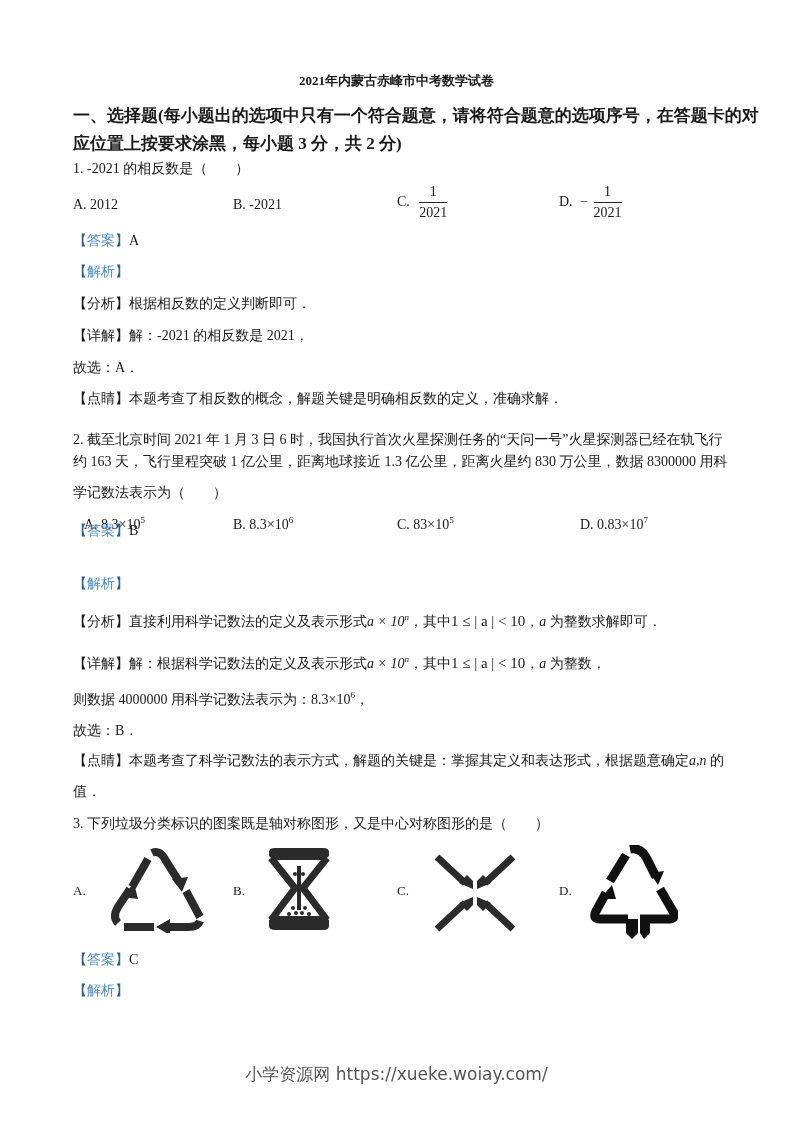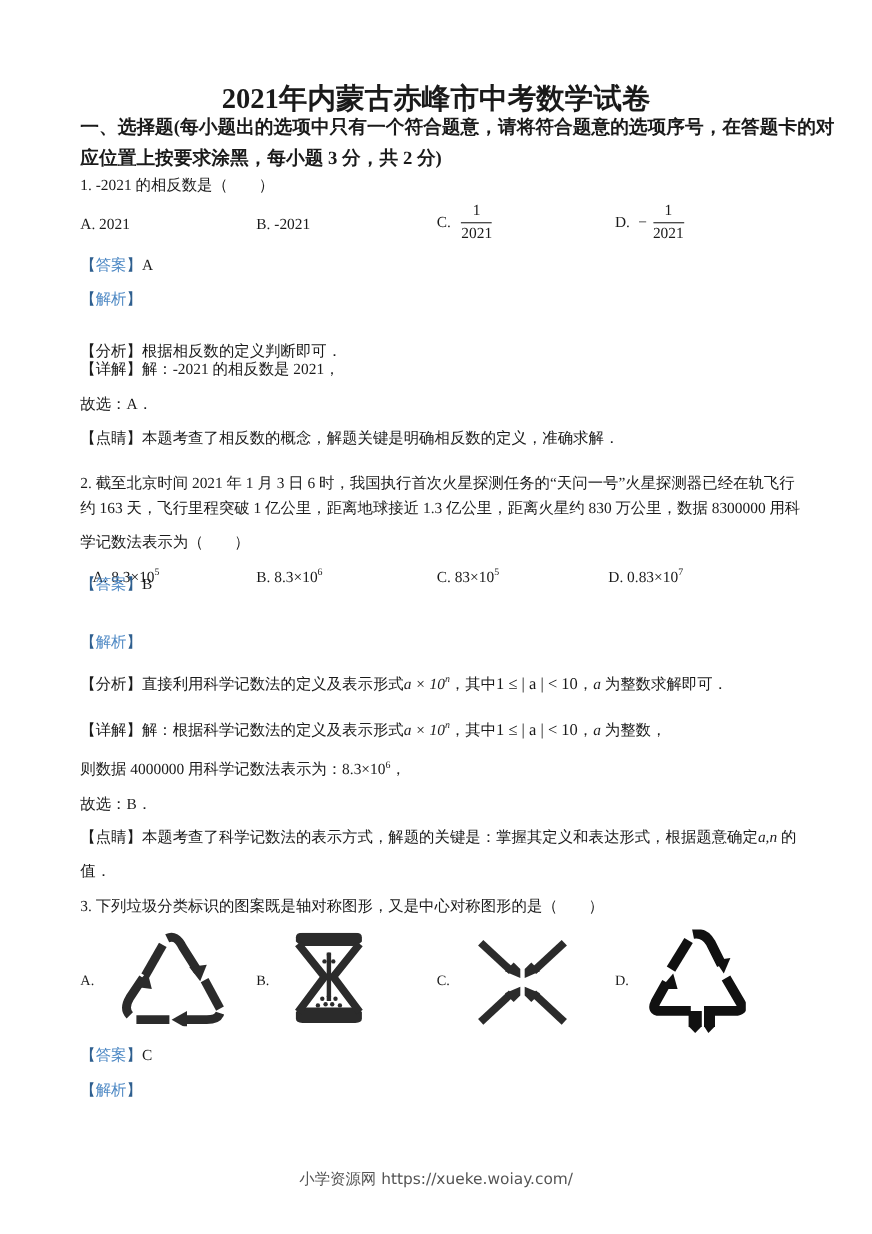--- a/index.html
+++ b/index.html
@@ -1,43 +1,43 @@
 <!DOCTYPE html>
 <html><head>
 <meta charset="utf-8">
 <style>
   html, body { margin:0; padding:0; background:#ffffff; }
   body { width:793px; height:1122px; position:relative; overflow:hidden;
          font-family:"Liberation Serif","DejaVu Serif",serif; color:#1a1a1a; }
   .abs { position:absolute; white-space:nowrap; }
-  .title { left:0; width:793px; top:72px; text-align:center; font-size:26px; font-weight:bold; }
+  .title { left:0; width:793px; top:72px; text-align:center; font-size:13px; font-weight:bold; }
   .sec { left:73px; font-size:17px; font-weight:bold; }
   .line { left:73px; font-size:14px; }
   .opt { font-size:14px; }
   .tag-b { color:#2f5f8f; }
   .tag-l { color:#4d88c4;margin-top:12px; }
   .frac { display:inline-block; vertical-align:middle; text-align:center; margin-left:6px; }
   .frac .num { display:block; border-bottom:1px solid #222; padding:0 2px 1px; line-height:18px; }
   .frac .den { display:block; line-height:20px; }
   sup { font-size:9px; vertical-align:6px; }
   .it { font-style:italic;margin-top:23px; }
   .fig { position:absolute; }
   .footer { left:0; width:793px; top:1063px; text-align:center;
-            font-family:"DejaVu Sans","Liberation Sans",sans-serif; font-size:14px; color:#555; }
+            font-family:"DejaVu Sans","Liberation Sans",sans-serif; font-size:17px; color:#555; }
 </style>
 </head>
 <body>
 
 <div class="abs title">2021年内蒙古赤峰市中考数学试卷</div>
 
 <div class="abs sec" style="top:104px;">一、选择题(每小题出的选项中只有一个符合题意，请将符合题意的选项序号，在答题卡的对</div>
 <div class="abs sec" style="top:132px;">应位置上按要求涂黑，每小题 3 分，共 2 分)</div>
 
 <div class="abs line" style="top:160px;">1. -2021 的相反数是（　　）</div>
-<div class="abs opt" style="left:73px; top:197px;">A. 2021</div>
+<div class="abs opt" style="left:73px; top:197px;">A. 2012</div>
 <div class="abs opt" style="left:233px; top:197px;">B. -2021</div>
 <div class="abs opt" style="left:397px; top:183px;">
   <span>C.</span>
   <span class="frac">
     <span class="num">1</span>
     <span class="den">2021</span>
   </span>
 </div>
 <div class="abs opt" style="left:559px; top:183px;">
   <span>D.</span>
@@ -47,39 +47,39 @@
     <span class="den">2021</span>
   </span>
 </div>
 
 <div class="abs line" style="top:232px;">
   <span class="tag-b">【</span><span class="tag-l">答案</span><span class="tag-b">】</span><span>A</span>
 </div>
 <div class="abs line" style="top:263px;">
   <span class="tag-b">【</span><span class="tag-l">解析</span><span class="tag-b">】</span>
 </div>
-<div class="abs line" style="top:295px;margin-top:16px;">
+<div class="abs line" style="top:295px;">
   <span>【分析】</span><span>根据相反数的定义判断即可．</span>
 </div>
 <div class="abs line" style="top:327px;">
   <span>【详解】</span><span>解：-2021 的相反数是 2021，</span>
 </div>
 <div class="abs line" style="top:359px;">故选：A．</div>
 <div class="abs line" style="top:390px;">
   <span>【点睛】</span><span>本题考查了相反数的概念，解题关键是明确相反数的定义，准确求解．</span>
 </div>
 
 <div class="abs line" style="top:431px;">2. 截至北京时间 2021 年 1 月 3 日 6 时，我国执行首次火星探测任务的“天问一号”火星探测器已经在轨飞行</div>
 <div class="abs line" style="top:453px;">约 163 天，飞行里程突破 1 亿公里，距离地球接近 1.3 亿公里，距离火星约 830 万公里，数据 8300000 用科</div>
 <div class="abs line" style="top:484px;">学记数法表示为（　　）</div>
 
 <div class="abs opt" style="left:84px; top:515px;"><span>A.  8.3×10</span><sup>5</sup></div>
 <div class="abs opt" style="left:233px; top:515px;"><span>B.  8.3×10</span><sup>6</sup></div>
 <div class="abs opt" style="left:397px; top:515px;"><span>C.  83×10</span><sup>5</sup></div>
-<div class="abs opt" style="left:553px; top:515px;"><span>D.  0.83×10</span><sup>7</sup></div>
+<div class="abs opt" style="left:580px; top:515px;"><span>D.  0.83×10</span><sup>7</sup></div>
 
 <div class="abs line" style="top:522px;">
   <span class="tag-b">【</span><span class="tag-l">答案</span><span class="tag-b">】</span><span>B</span>
 </div>
 <div class="abs line" style="top:575px;">
   <span class="tag-b">【</span><span class="tag-l">解析</span><span class="tag-b">】</span>
 </div>
 
 <div class="abs line" style="top:612px;">
   <span>【分析】</span><span>直接利用科学记数法的定义及表示形式</span><span class="it">a × 10</span><sup class="it">n</sup><span>，其中</span><span style="font-size:15px;">1 ≤ | a | &lt; 10</span><span>，</span><span class="it">a</span><span> 为整数求解即可．</span>

